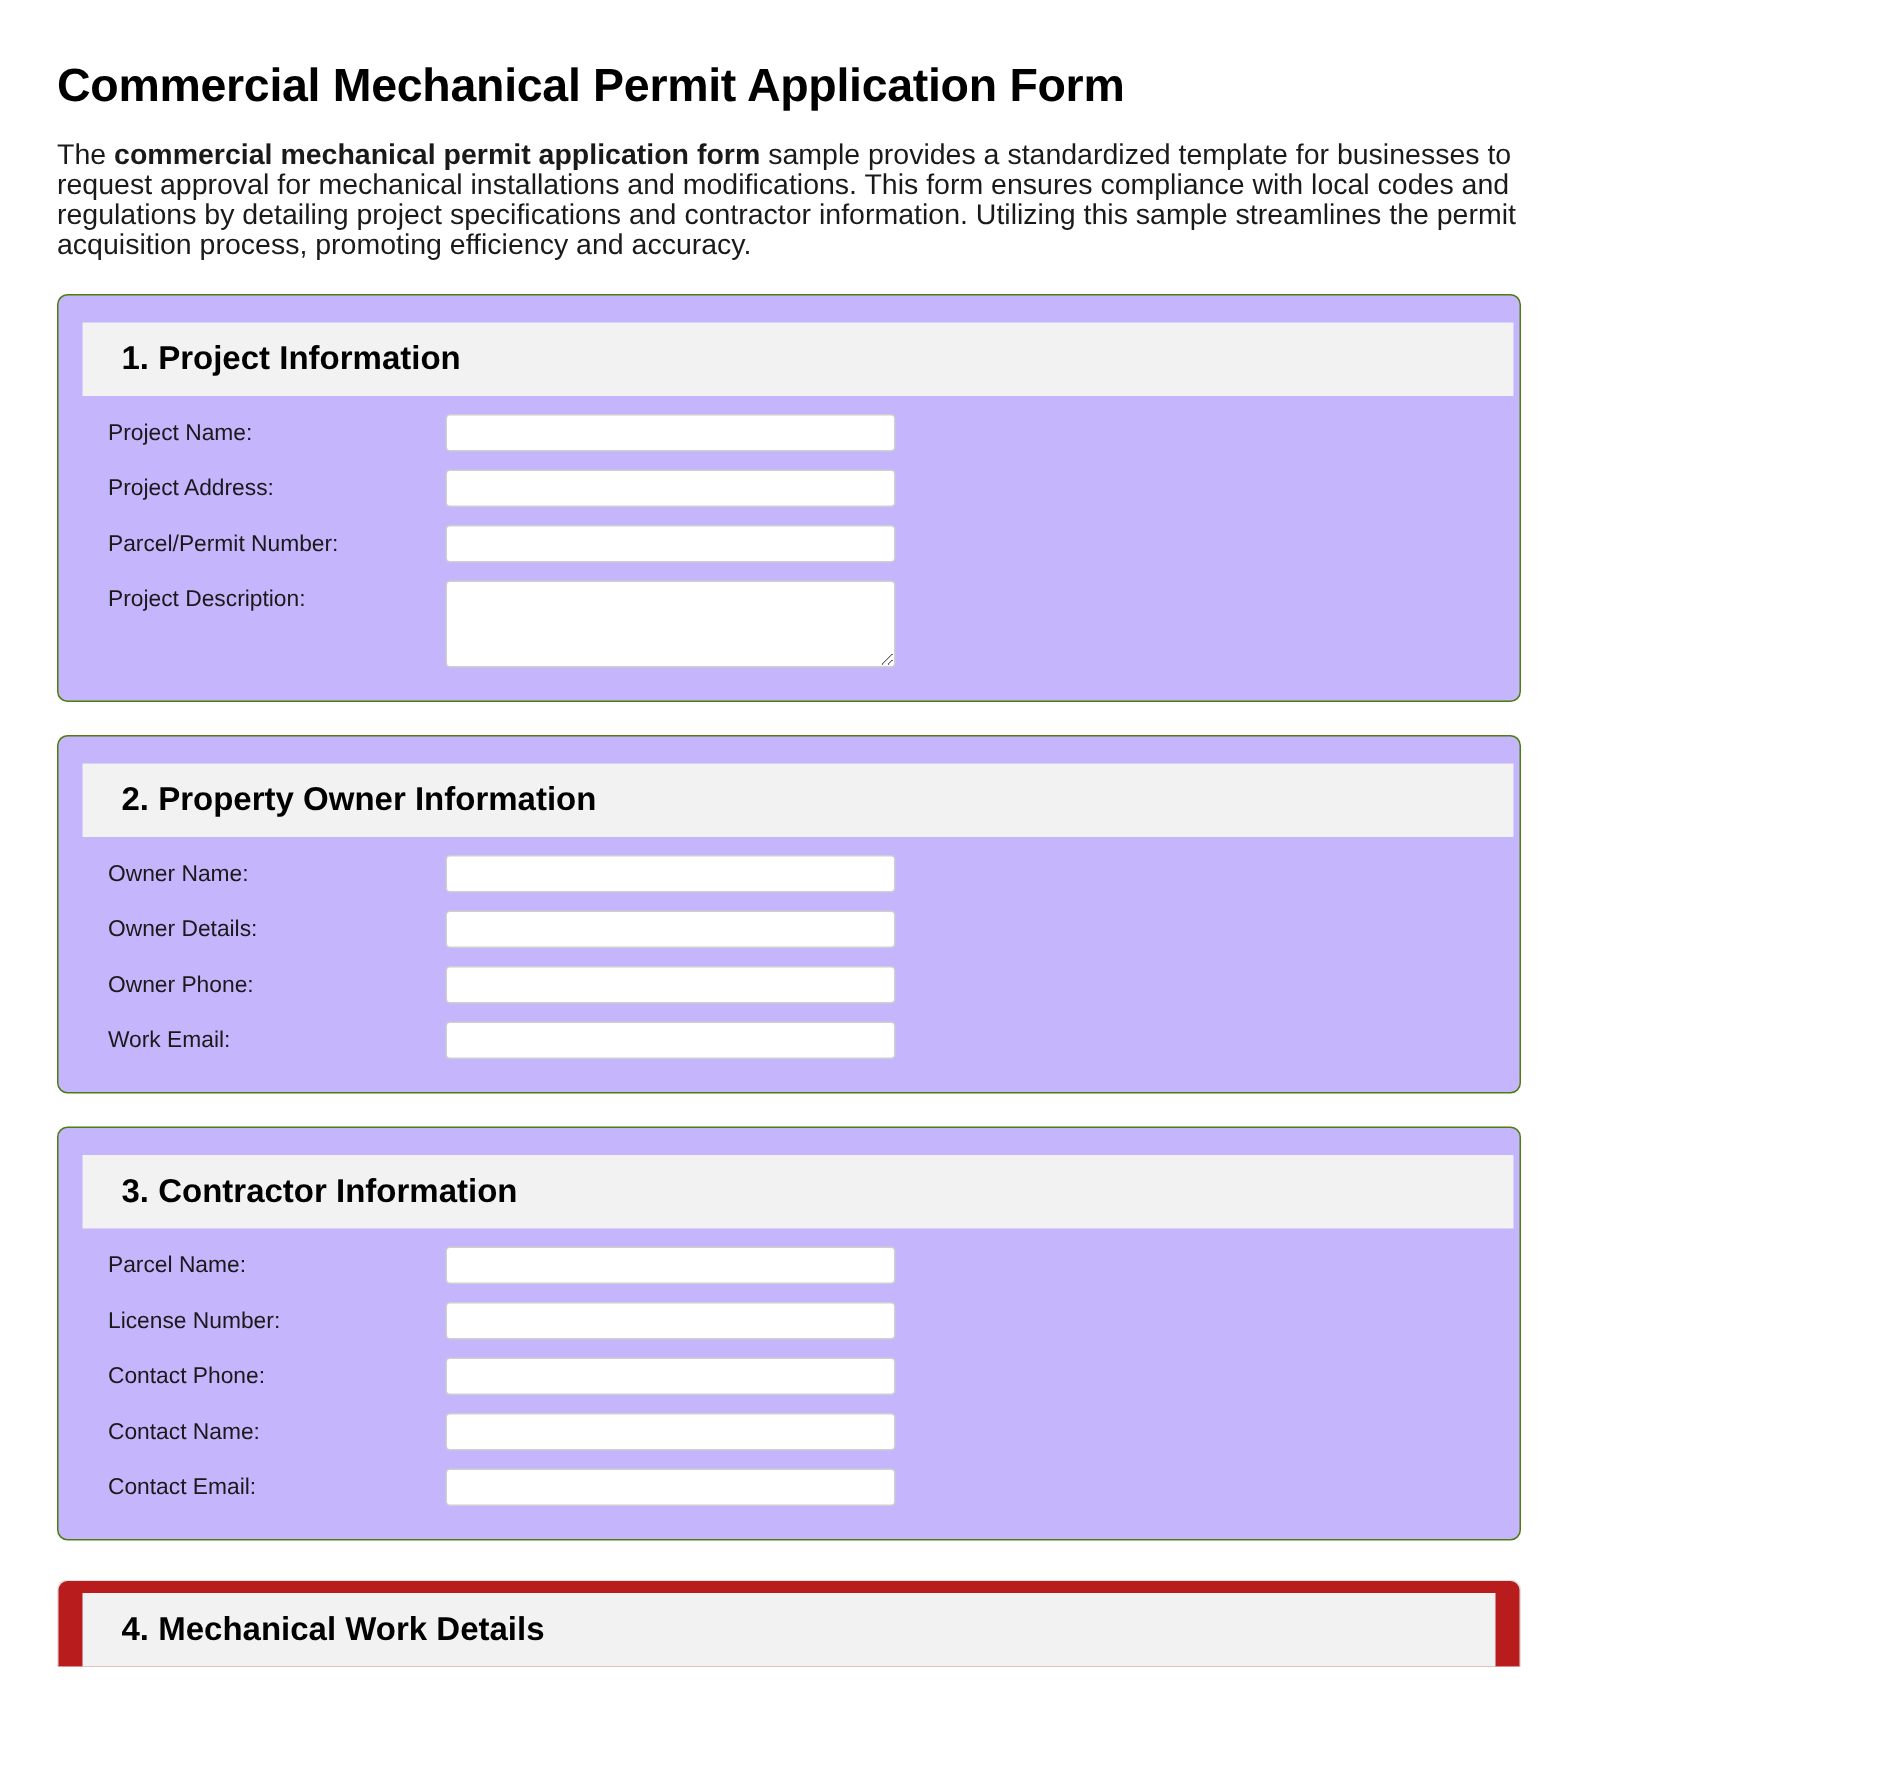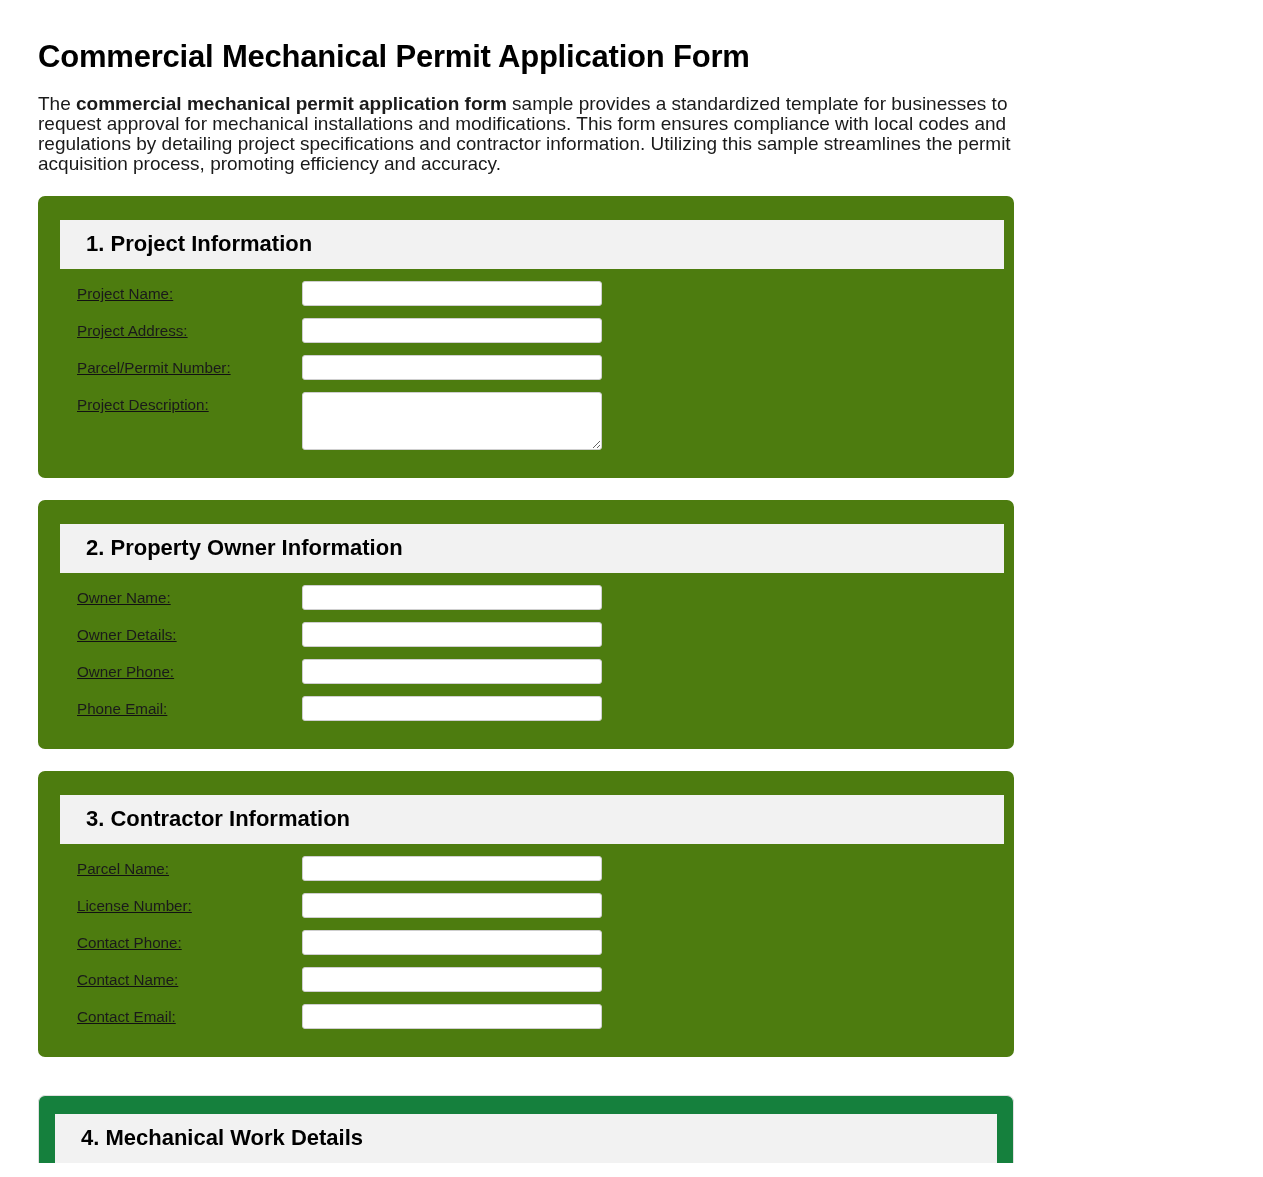--- a/index.html
+++ b/index.html
@@ -32,23 +32,23 @@
     font-size: 19px;
     line-height: 20px;
     color: #1a1a1a;
     margin: 19px 0 0 0;
     max-width: 1172px;
   }
   .intro b {
     font-weight: bold;
   }
   .card {
-    border: 6px solid #4d7c0f;
+    border: 1px solid #4d7c0f;
     border-radius: 7px;
-    background: #4d7c0f;
+    background: #c4b5fd;
     margin-top: 22px;
     padding: 18px 4px 22px 16px;
     box-sizing: border-box;
   }
   .card:first-of-type {
     margin-top: 22px;
   }
   .section-header {
     background: #f2f2f2;
     padding: 11px 0 12px 26px;
@@ -56,21 +56,20 @@
   }
   .section-header-title {
     font-size: 22px;
     font-weight: bold;
     color: #000000;
     line-height: 1.18;
     margin: 0;
   }
   .fields {
     padding: 12px 0 0 17px;
-    text-decoration: underline;
   }
   .field-row {
     display: flex;
     align-items: flex-start;
     margin-bottom: 12px;
   }
   .field-row:last-child {
     margin-bottom: 0;
   }
   .field-label {
@@ -104,26 +103,26 @@
     font-family: "Liberation Sans", sans-serif;
     font-size: 14px;
     color: #111111;
     padding: 3px 5px;
     outline: none;
     resize: both;
     overflow: auto;
     display: block;
   }
   .card-cut {
-    margin-top: 38px;
+    margin-top: 26px;
     border: 1px solid #e0e0e0;
     border-bottom: none;
     border-radius: 7px 7px 0 0;
-    background: #15803d;
-    padding: 18px 16px 0 16px;
+    background: #b91c1c;
+    padding: 8px 16px 0 16px;
     box-sizing: border-box;
   }
 </style>
 </head>
 <body>
 
 <div class="page">
 
   <h1 class="page-title">Commercial Mechanical Permit Application Form</h1>
 
@@ -164,21 +163,21 @@
       </div>
       <div class="field-row">
         <div class="field-label">Owner Details:</div>
         <input class="field-input" type="text" placeholder="" style="">
       </div>
       <div class="field-row">
         <div class="field-label">Owner Phone:</div>
         <input class="field-input" type="text" placeholder="" style="">
       </div>
       <div class="field-row">
-        <div class="field-label">Phone Email:</div>
+        <div class="field-label">Work Email:</div>
         <input class="field-input" type="text" placeholder="" style="">
       </div>
     </div>
   </div>
 
   <div class="card">
     <div class="section-header">
       <div class="section-header-title">3. Contractor Information</div>
     </div>
     <div class="fields">

